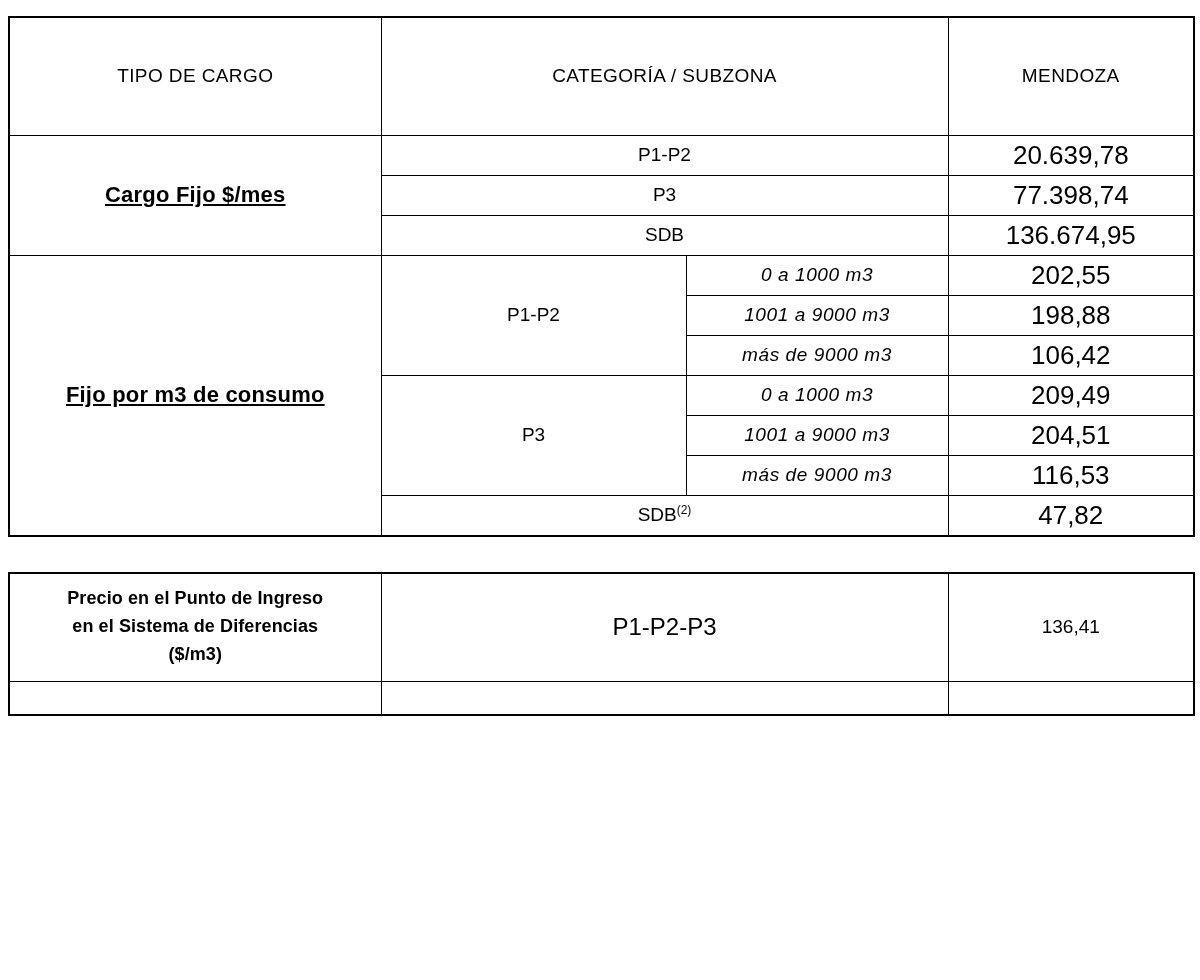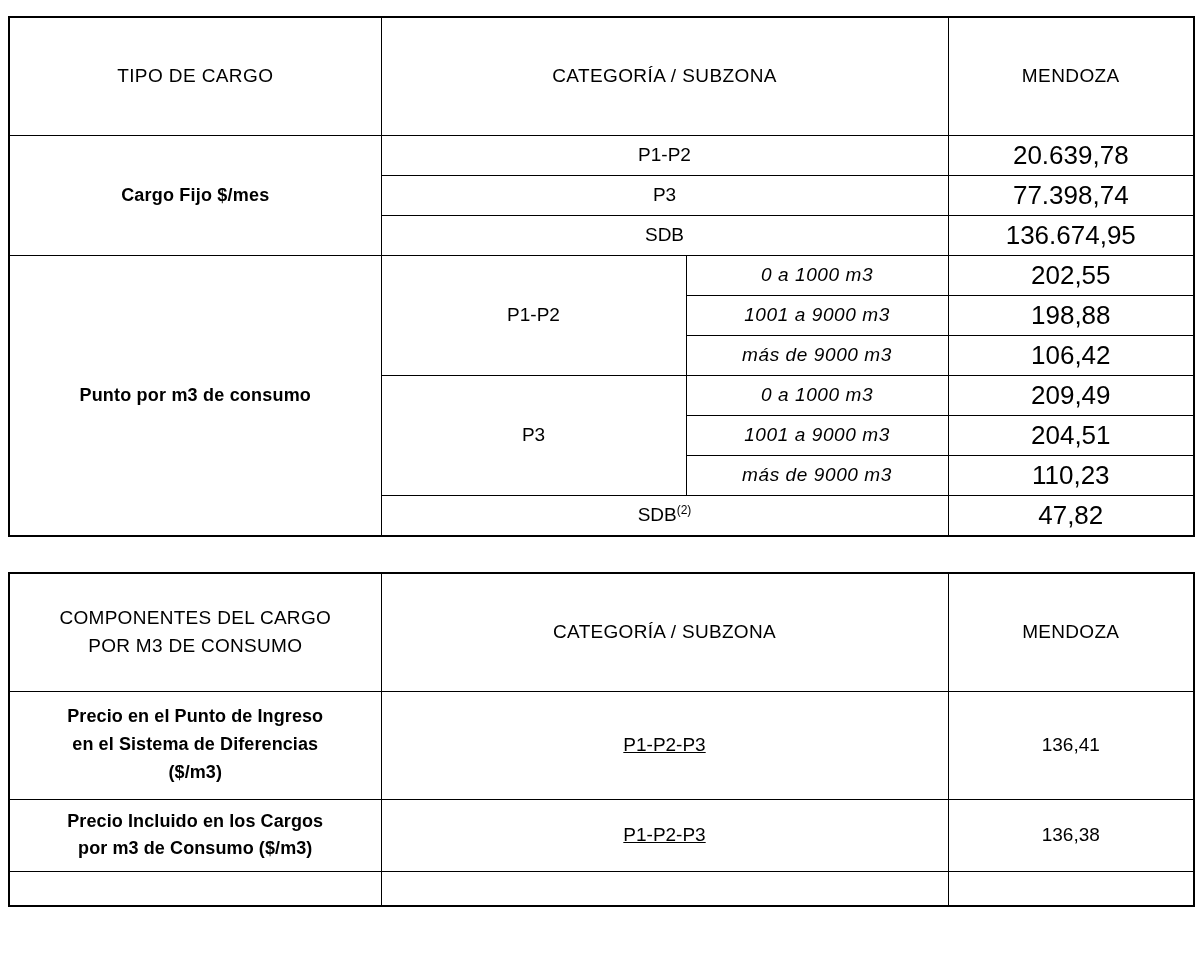--- a/index.html
+++ b/index.html
@@ -45,22 +45,23 @@
     width: 1185px;
   }
   #table-one td.head {
     font-size: 19px;
     letter-spacing: 0.4px;
     height: 118px;
     font-weight: 400;
   }
   #table-one td.rowlabel {
     font-weight: bold;
-    font-size: 18px;
+    font-size: 22px;
     letter-spacing: 0.2px;
+    text-decoration: underline;
   }
   #table-one td.cat {
     font-size: 19px;
   }
   #table-one td.val {
     font-size: 26px;
   }
   #table-one td.italic {
     font-style: italic;
     font-size: 19px;
@@ -88,22 +89,21 @@
     letter-spacing: 0.3px;
   }
   #table-two td.complabel {
     font-weight: bold;
     font-size: 18px;
     line-height: 1.55;
     padding: 8px 4px;
     letter-spacing: 0.1px;
   }
   #table-two td.cat2 {
-    font-size: 19px;
-    text-decoration: underline;
+    font-size: 24px;
   }
   #table-two td.val2 {
     font-size: 19px;
   }
   .r1 { height: 108px; }
   .r2 { height: 72px; }
   .r3 { height: 72px; }
   .r4 { height: 34px; }
 </style>
 </head>
@@ -133,21 +133,21 @@
       <tr>
         <td class="cat datarow" colspan="2">P3</td>
         <td class="val datarow">77.398,74</td>
       </tr>
       <tr>
         <td class="cat datarow" colspan="2">SDB</td>
         <td class="val datarow">136.674,95</td>
       </tr>
 
       <tr>
-        <td class="rowlabel" rowspan="7">Punto por m3 de consumo</td>
+        <td class="rowlabel" rowspan="7">Fijo por m3 de consumo</td>
         <td class="cat" rowspan="3">P1-P2</td>
         <td class="italic datarow">0 a 1000 m3</td>
         <td class="val datarow">202,55</td>
       </tr>
       <tr>
         <td class="italic datarow">1001 a 9000 m3</td>
         <td class="val datarow">198,88</td>
       </tr>
       <tr>
         <td class="italic datarow">más de 9000 m3</td>
@@ -157,64 +157,48 @@
         <td class="cat" rowspan="3">P3</td>
         <td class="italic datarow">0 a 1000 m3</td>
         <td class="val datarow">209,49</td>
       </tr>
       <tr>
         <td class="italic datarow">1001 a 9000 m3</td>
         <td class="val datarow">204,51</td>
       </tr>
       <tr>
         <td class="italic datarow">más de 9000 m3</td>
-        <td class="val datarow">110,23</td>
+        <td class="val datarow">116,53</td>
       </tr>
       <tr>
         <td class="cat datarow" colspan="2"><span>SDB</span><span class="sup">(2)</span></td>
         <td class="val datarow">47,82</td>
       </tr>
     </tbody>
   </table>
 
   <table class="tariff" id="table-two">
     <colgroup>
       <col style="width:372px">
       <col style="width:567px">
       <col style="width:246px">
     </colgroup>
     <tbody>
-      <tr>
-        <td class="head">
-          <div>COMPONENTES DEL CARGO</div>
-          <div>POR M3 DE CONSUMO</div>
-        </td>
-        <td class="head">CATEGORÍA / SUBZONA</td>
-        <td class="head">MENDOZA</td>
-      </tr>
 
       <tr class="r1">
         <td class="complabel">
           <div>Precio en el Punto de Ingreso</div>
           <div>en el Sistema de Diferencias</div>
           <div>($/m3)</div>
         </td>
         <td class="cat2">P1-P2-P3</td>
         <td class="val2">136,41</td>
       </tr>
 
 
-      <tr class="r3">
-        <td class="complabel">
-          <div>Precio Incluido en los Cargos</div>
-          <div>por m3 de Consumo ($/m3)</div>
-        </td>
-        <td class="cat2">P1-P2-P3</td>
-        <td class="val2">136,38</td>
-      </tr>
 
       <tr class="r4">
         <td class="complabel"></td>
         <td class="cat2"></td>
         <td class="val2"></td>
       </tr>
     </tbody>
   </table>
 
 </div>

